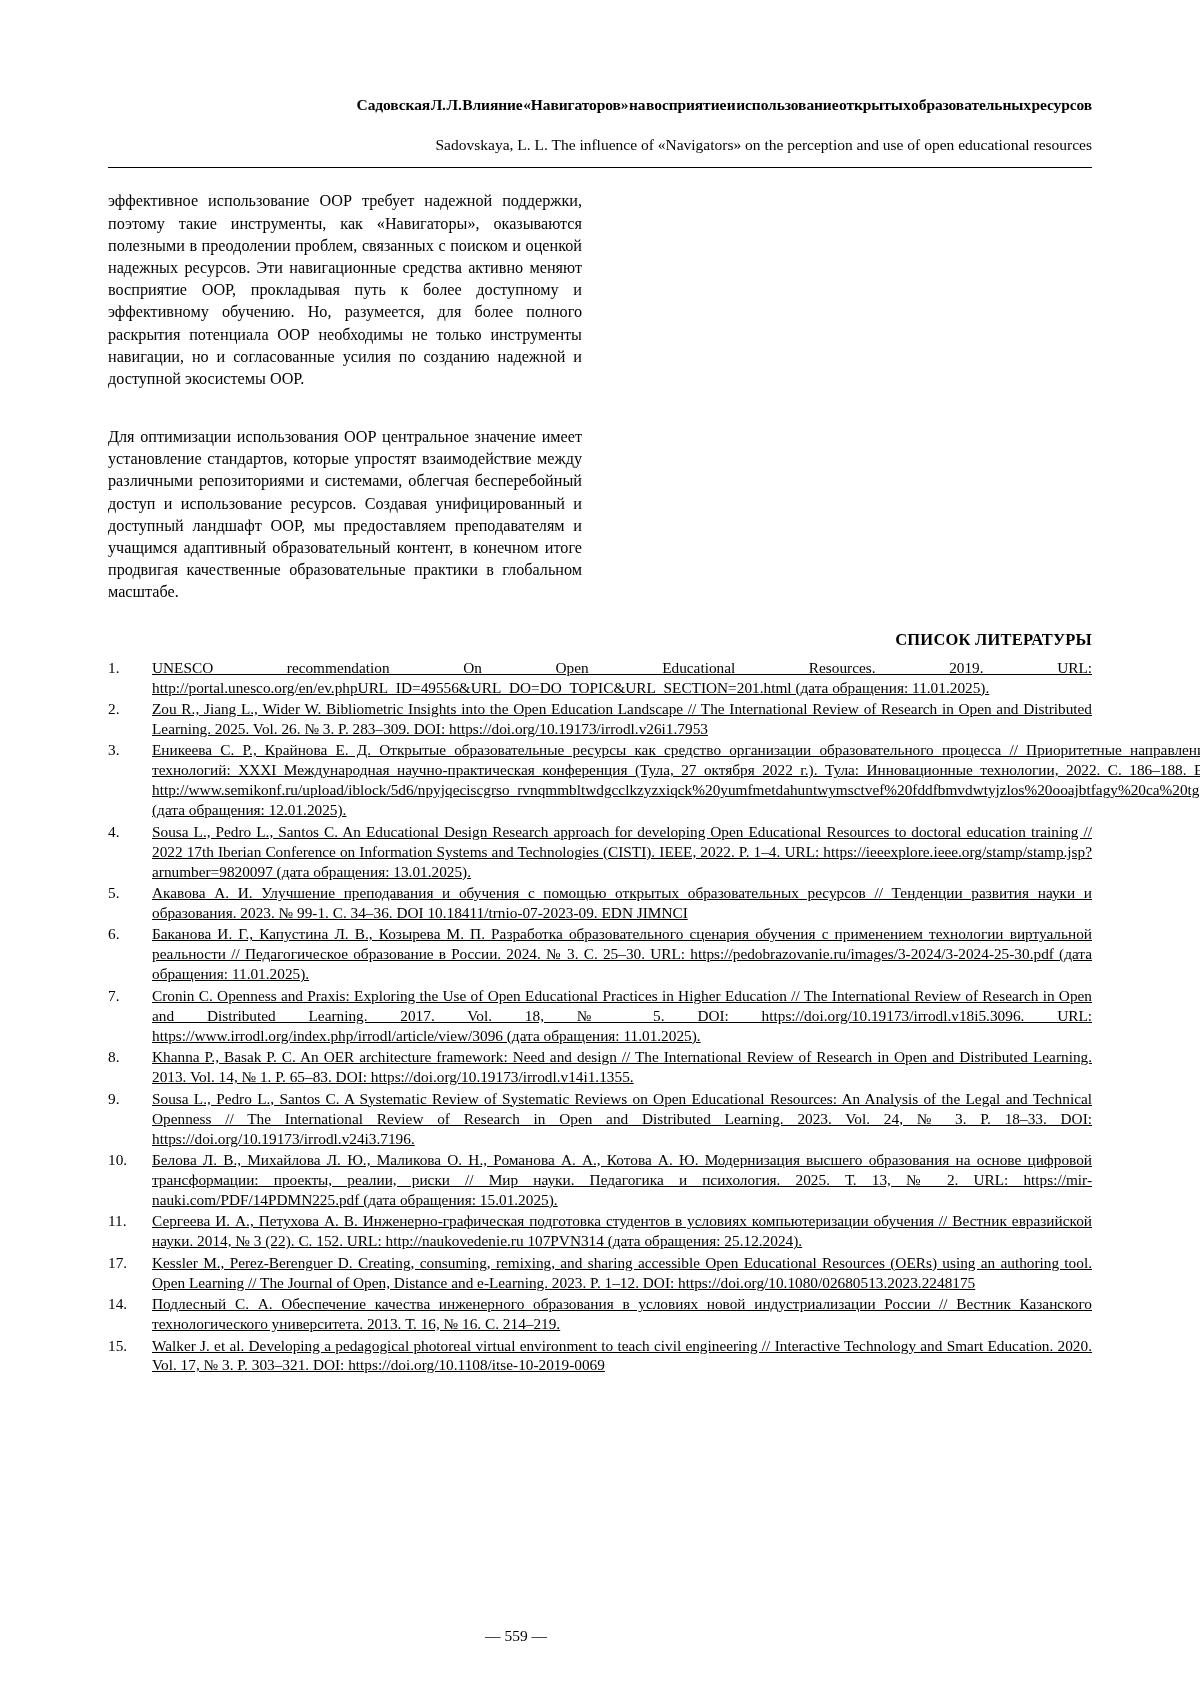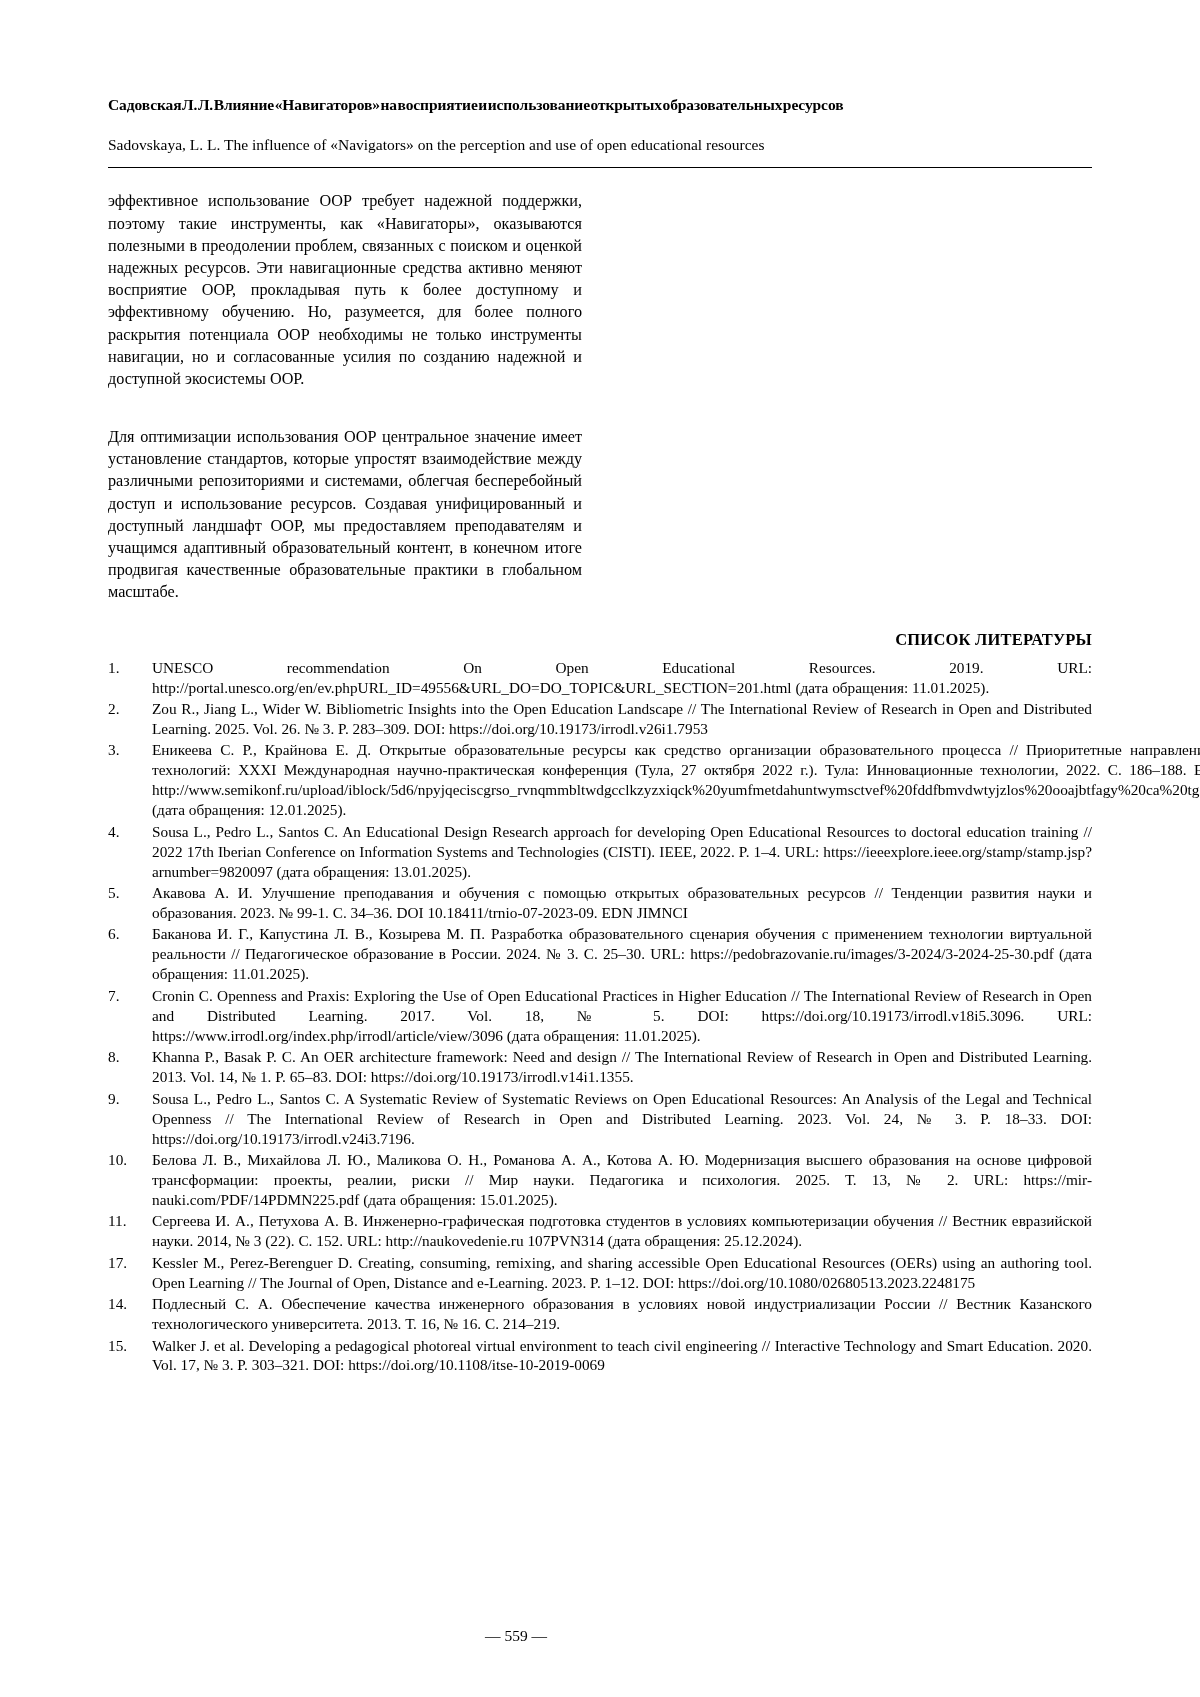--- a/index.html
+++ b/index.html
@@ -16,21 +16,21 @@
   }
   .page {
     position: absolute;
     left: 0; top: 0;
     width: 1200px;
     height: 1697px;
     box-sizing: border-box;
     padding: 95px 108px 40px 108px;
   }
   .header {
-    text-align: left;
+    text-align: right;
   }
   .header-ru {
     font-weight: bold;
     font-size: 15.5px;
     letter-spacing: -0.1px;
     word-spacing: -3.2px;
     line-height: 1.35;
   }
   .header-en {
     font-size: 15.5px;
@@ -81,20 +81,21 @@
   }
   .ref-num {
     width: 44px;
     flex: 0 0 44px;
     text-align: left;
   }
   .ref-text {
     flex: 1;
     text-align: justify;
     text-justify: inter-word;
+    text-decoration: underline;
   }
   .footer {
     position: absolute;
     left: 0;
     bottom: 52px;
     width: 1032px;
     text-align: center;
     font-size: 15.5px;
   }
 </style>

